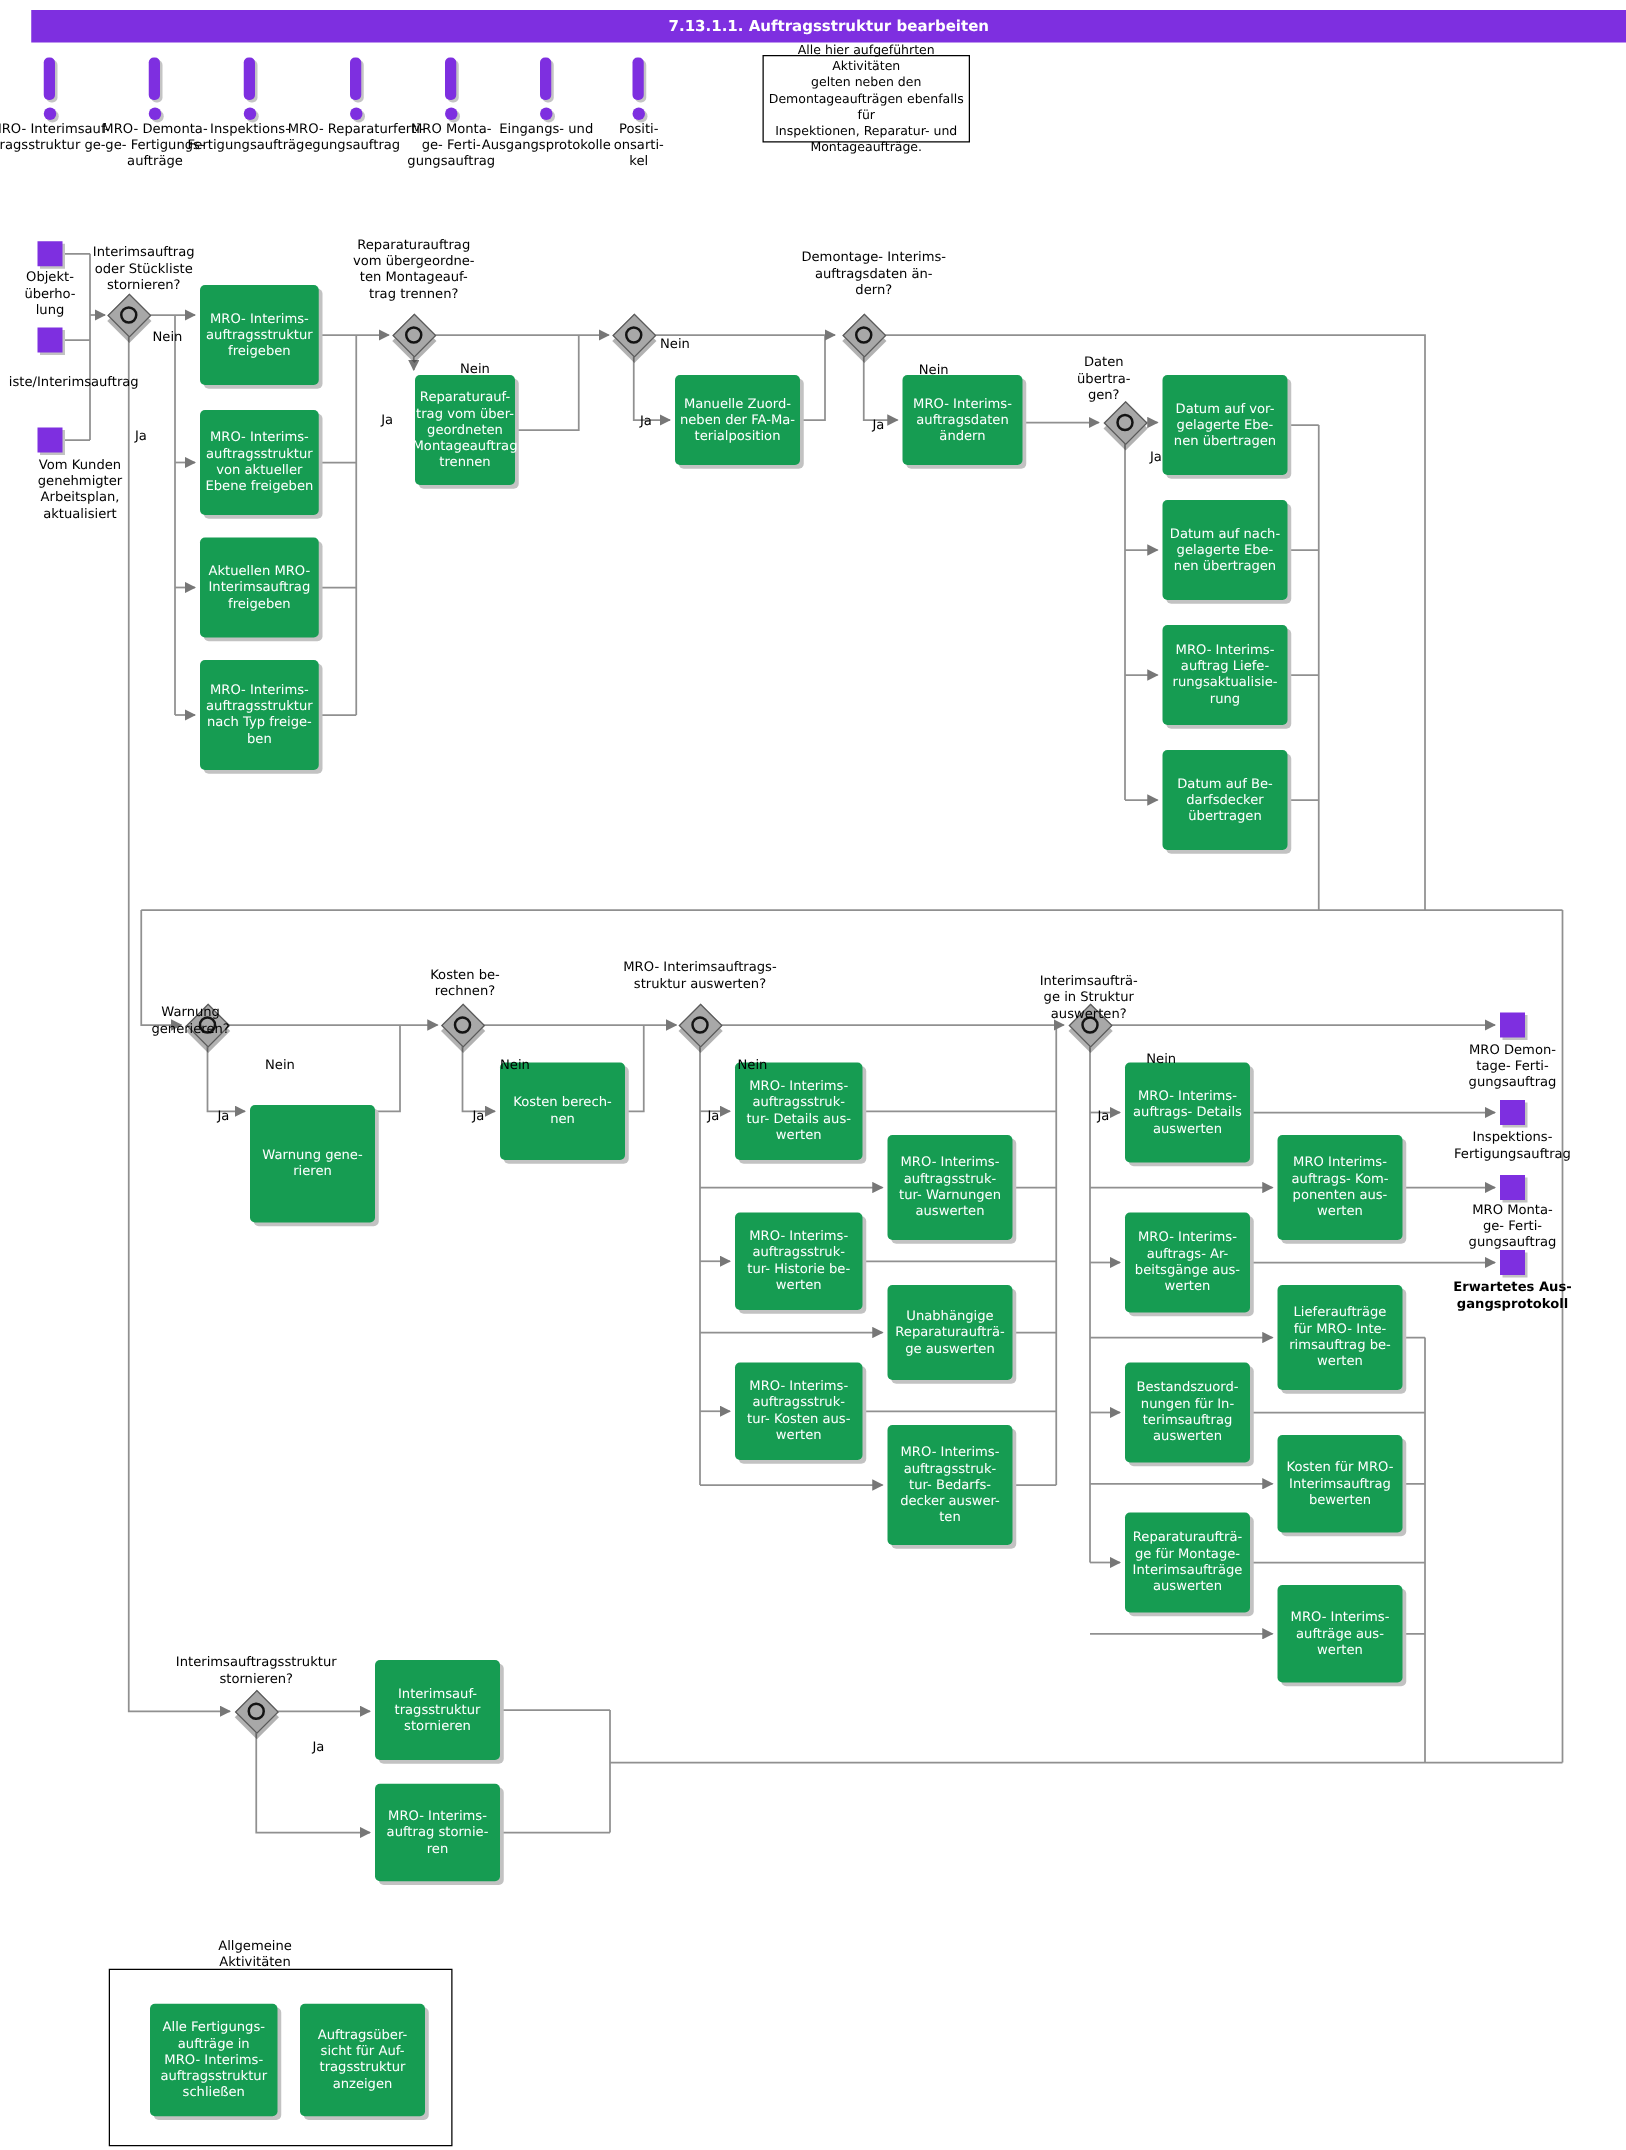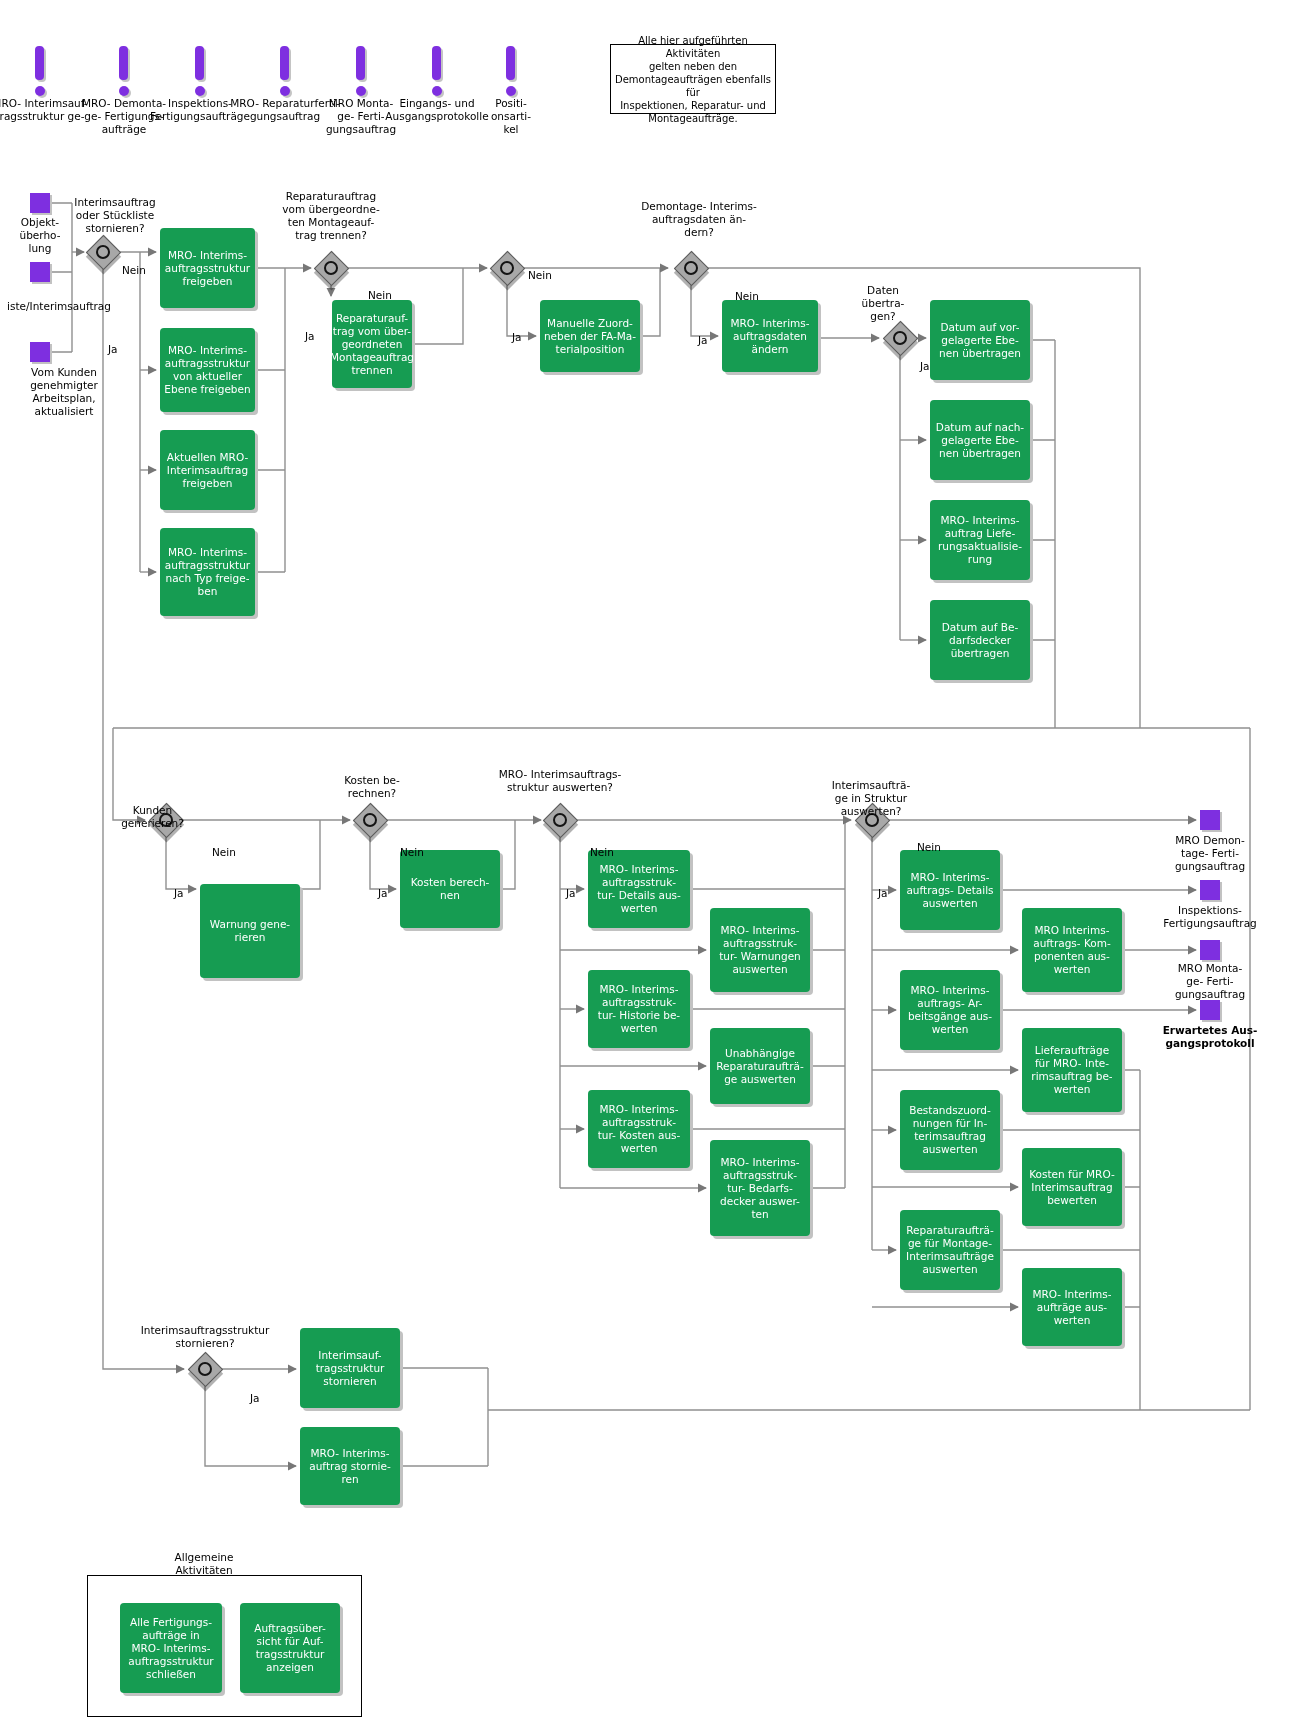--- a/index.html
+++ b/index.html
@@ -93,20 +93,23 @@
       <path marker-end="url(#arr)" d="M872 1307 H1018"></path>
       <path marker-end="url(#arr)" d="M889 820 H1196"></path>
       <path marker-end="url(#arr)" d="M1000 890 H1196"></path>
       <path marker-end="url(#arr)" d="M1122 950 H1196"></path>
       <path marker-end="url(#arr)" d="M1000 1010 H1196"></path>
       <path marker-end="url(#arr)" d="M222 1369 H296"></path>
       <path marker-end="url(#arr)" d="M205 1386 V1466 H296"></path>
     </g>
   </svg>
 
+  <div class="hdr">
+    <span>7.13.1.1. Auftragsstruktur bearbeiten</span>
+  </div>
 
   <div class="note">Alle hier aufgeführten Aktivitäten
 gelten neben den
 Demontageaufträgen ebenfalls für
 Inspektionen, Reparatur- und
 Montageaufträge.</div>
 
   <div class="excl" style="left:34px;top:46px;">
       <div class="bar"></div>
       <div class="dot"></div>
@@ -245,21 +248,21 @@
 gelagerte Ebe-
 nen übertragen</div>
   <div class="task" style="left:930px;top:500px;width:100px;height:80px;">MRO- Interims-
 auftrag Liefe-
 rungsaktualisie-
 rung</div>
   <div class="task" style="left:930px;top:600px;width:100px;height:80px;">Datum auf Be-
 darfsdecker
 übertragen</div>
 
-  <div class="lbl" style="left:100px;top:804px;width:105px;">Kunden
+  <div class="lbl" style="left:100px;top:804px;width:105px;">Warnung
 generieren?</div>
   <div class="diamond" style="left:149px;top:803px;">
       <div class="sq"></div>
       <div class="circ"></div>
     </div>
   <div class="branch" style="left:212px;top:804px;">Nein</div>
   <div class="branch" style="left:174px;top:845px;">Ja</div>
 
   <div class="lbl" style="left:322px;top:774px;width:100px;">Kosten be-
 rechnen?</div>

